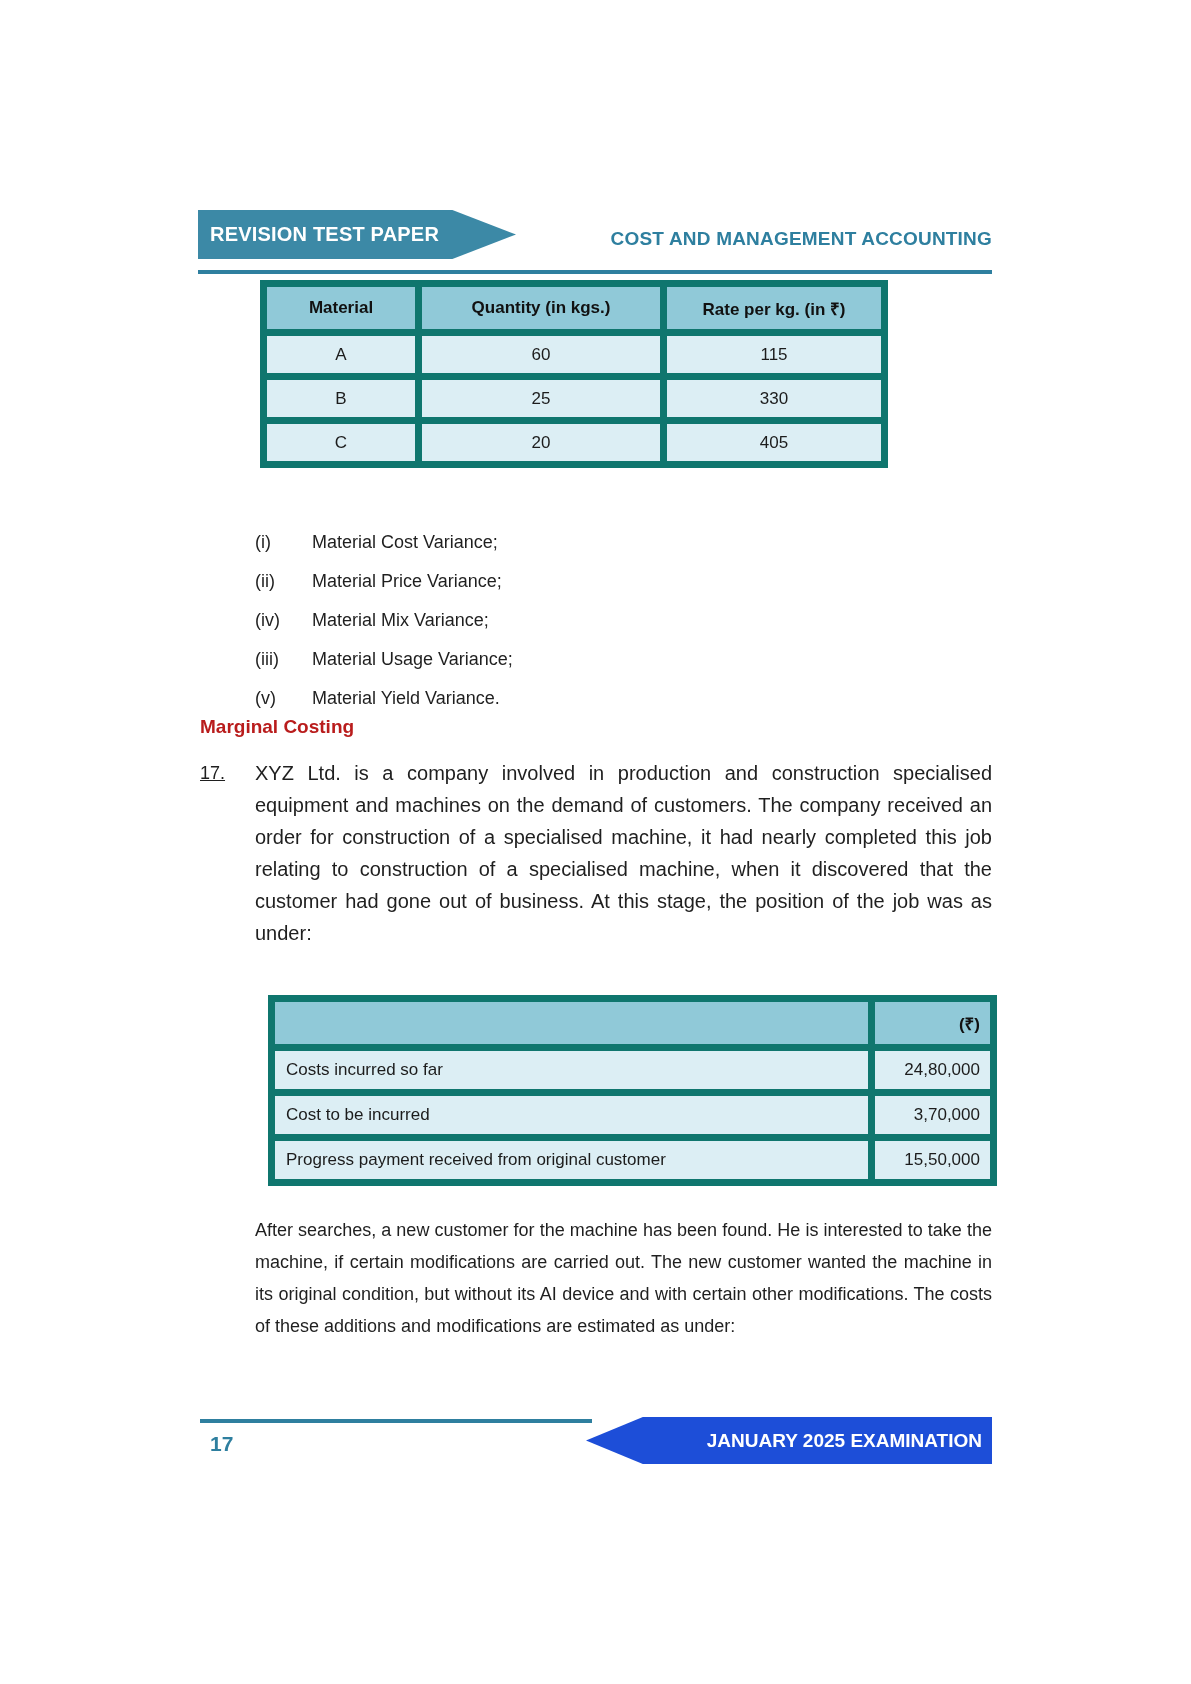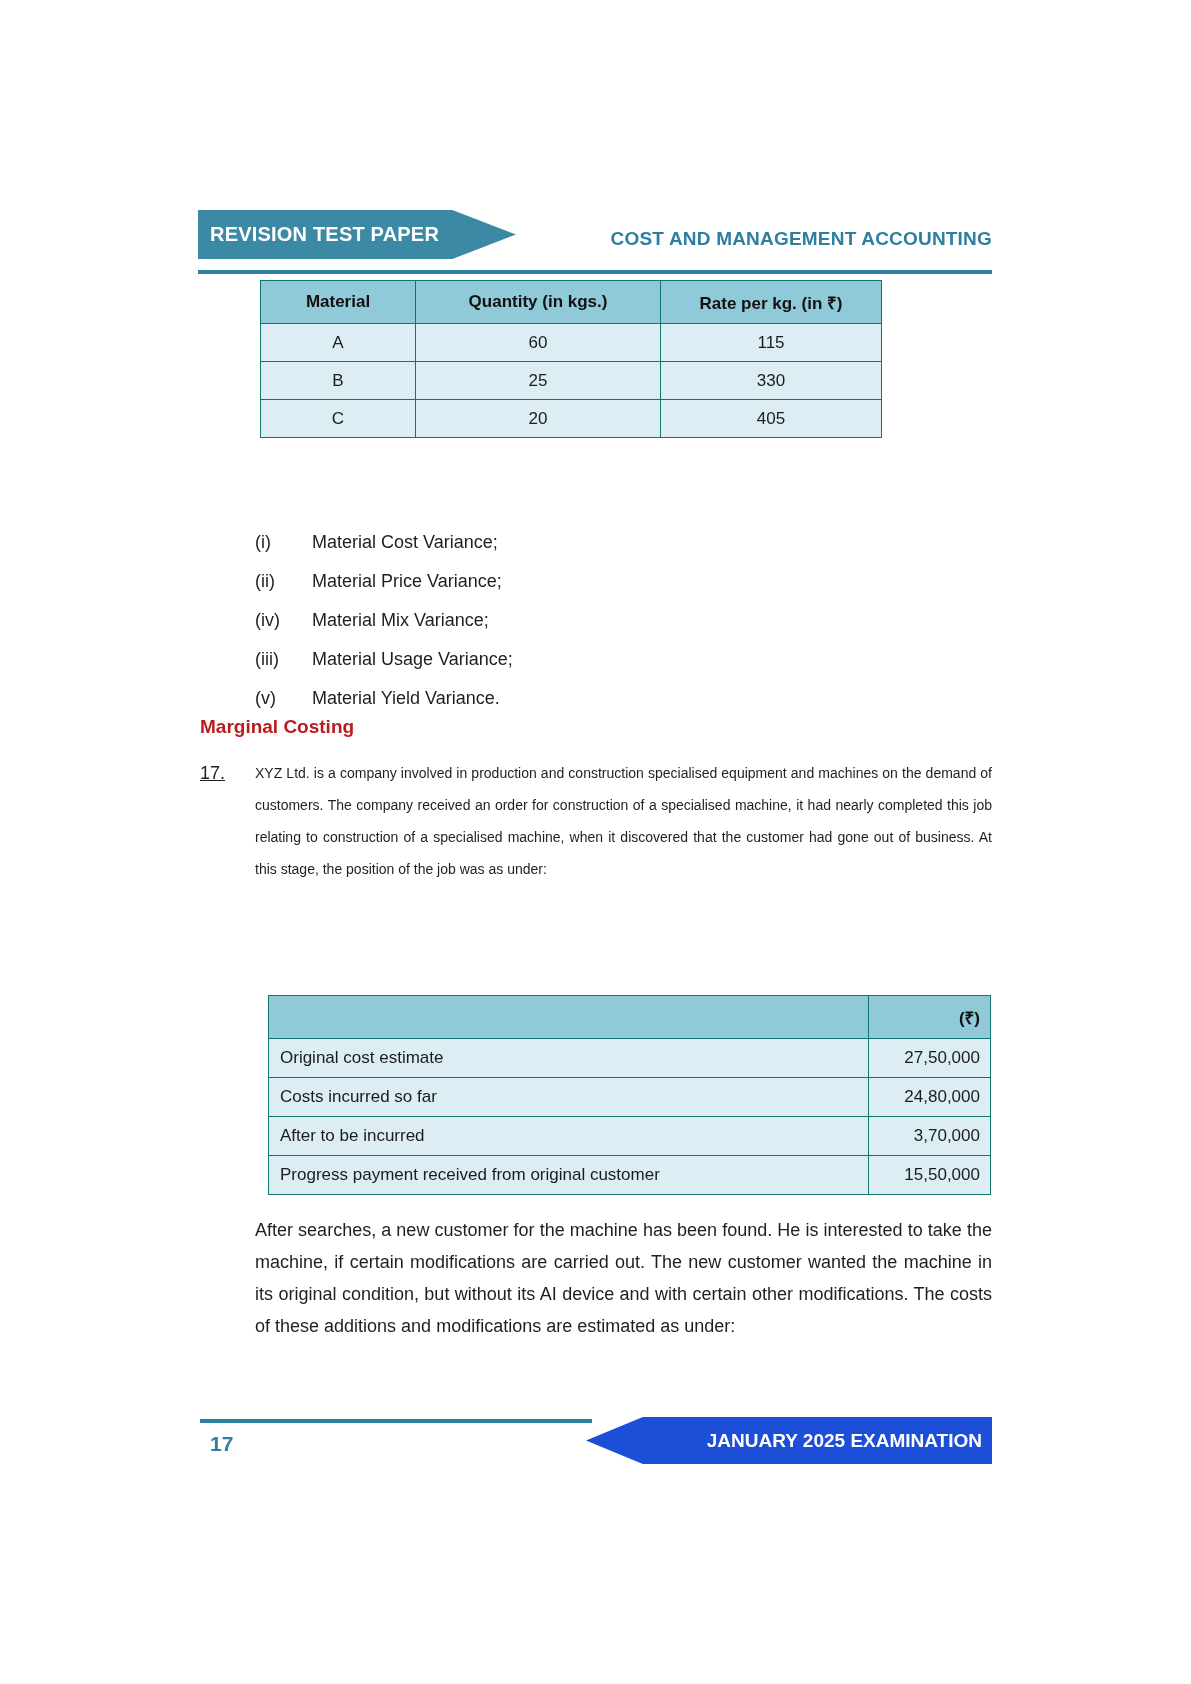--- a/index.html
+++ b/index.html
@@ -27,21 +27,21 @@
     position:absolute;top:228px;right:199px;
     color:#2e7f9f;font-size:19px;font-weight:bold;
     letter-spacing:.2px;white-space:nowrap;
   }
   .header-rule{
     position:absolute;left:198px;top:270px;
     width:794px;height:4px;background:#2e7f9f;
   }
   
   table{border-collapse:collapse;font-size:17px;color:#1c1c1c;}
-  td,th{border:1px solid #0f766e;vertical-align:middle;margin-left:20px;}
+  td,th{border:7px solid #0f766e;vertical-align:middle;margin-left:20px;}
   .tbl-materials{
     position:absolute;left:260px;top:280px;width:621px;table-layout:fixed;
   }
   .tbl-materials th{
     background:#90c9d8;font-weight:bold;height:40px;text-align:center;color:#111;
   }
   .tbl-materials td{
     background:#dceef4;height:35px;text-align:center;
   }
   .col-mat{width:155px;} .col-qty{width:245px;} .col-rate{width:221px;}
@@ -75,21 +75,21 @@
     position:absolute;left:200px;top:716px;
     color:#b91c1c;font-size:19px;font-weight:bold;margin:0;
   }
   .question{
     position:absolute;left:200px;top:757px;width:792px;display:flex;
   }
   .question .q-num{
     flex:0 0 55px;font-size:18px;line-height:32px;color:#1f1f1f;text-decoration:underline;
   }
   .question .q-text{
-    flex:1;font-size:14px;line-height:32px;text-align:justify;color:#1f1f1f;
+    flex:1;font-size:20px;line-height:32px;text-align:justify;color:#1f1f1f;
   }
   
   .footer-rule{
     position:absolute;left:200px;top:1419px;
     width:392px;height:4px;background:#2e7f9f;
   }
   .footer-banner{
     position:absolute;left:586px;top:1417px;
     width:406px;height:47px;background:#1d4ed8;
     clip-path:polygon(0 50%,14% 0,100% 0,100% 100%,14% 100%);
@@ -184,29 +184,25 @@
         <col class="col-amt">
       </colgroup>
     <thead>
       <tr>
         <th></th>
         <th>(₹)</th>
       </tr>
     </thead>
     <tbody>
       <tr>
-        <td class="lbl">Original cost estimate</td>
-        <td class="amt">27,50,000</td>
-      </tr>
-      <tr>
         <td class="lbl">Costs incurred so far</td>
         <td class="amt">24,80,000</td>
       </tr>
       <tr>
-        <td class="lbl">After to be incurred</td>
+        <td class="lbl">Cost to be incurred</td>
         <td class="amt">3,70,000</td>
       </tr>
       <tr>
         <td class="lbl">Progress payment received from original customer</td>
         <td class="amt">15,50,000</td>
       </tr>
     </tbody>
   </table>
 
   <p class="para" id="closing-para">After searches, a new customer for the machine has been found. He is interested to take the machine, if certain modifications are carried out. The new customer wanted the machine in its original condition, but without its AI device and with certain other modifications. The costs of these additions and modifications are estimated as under:</p>

